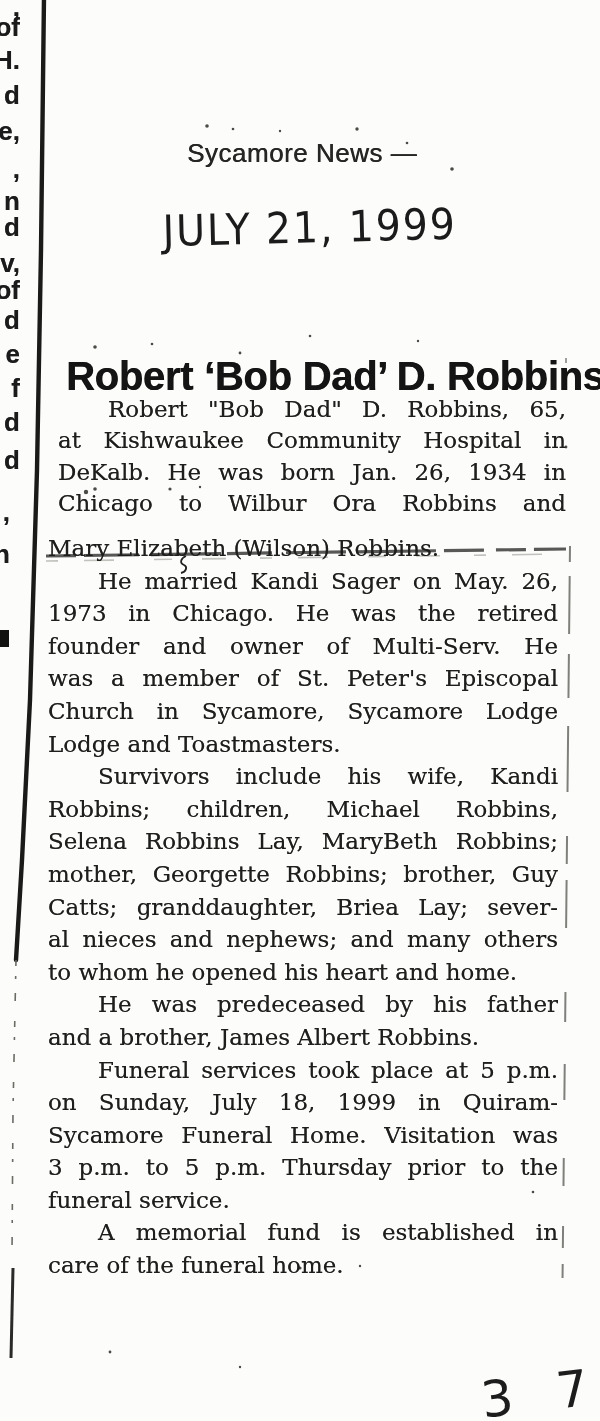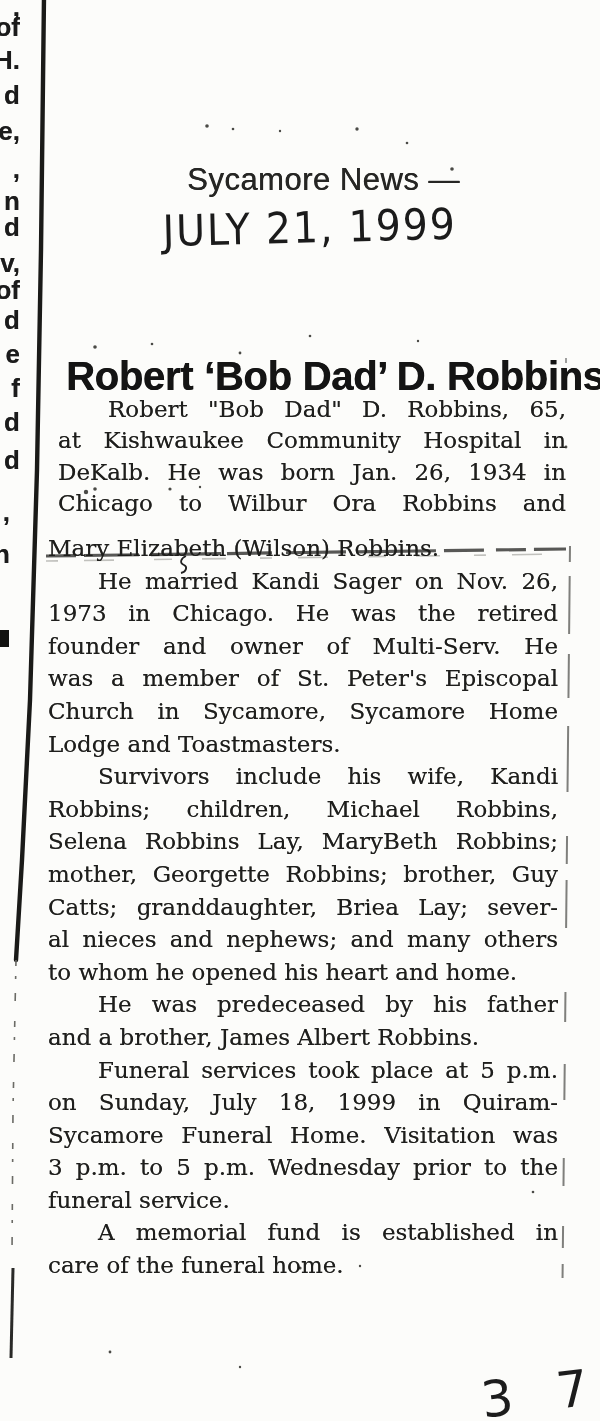--- a/index.html
+++ b/index.html
@@ -5,24 +5,23 @@
   html,body{margin:0;padding:0;background:#e8e8e4;}
   .page{
     position:relative;width:600px;height:1421px;overflow:hidden;
     background:#fcfcfa;color:#1d1d1b;
     font-family:"DejaVu Serif", serif;
   }
   
   .masthead{
     position:absolute;left:187px;top:138px;
     font-family:"Liberation Sans", sans-serif;
-    font-size:31px;letter-spacing:.5px;color:#262624;
+    font-size:26px;letter-spacing:.5px;color:#262624;
     text-shadow:.45px 0 0 #262624;
     white-space:nowrap;
-    margin-top:24px;
   }
   
   .hand-date{
     position:absolute;left:162px;top:206px;
     font-family:"DejaVu Sans", sans-serif;
     font-size:43px;color:#1b1b1b;letter-spacing:2px;
     transform:rotate(-1.4deg) scaleX(.92);transform-origin:left top;
     white-space:nowrap;
   }
   
@@ -137,39 +136,39 @@
 
   <div class="block block-a" id="article-intro">
       <div class="bline just ind">Robert "Bob Dad" D. Robbins, 65,</div>
       <div class="bline just">at Kishwaukee Community Hospital in</div>
       <div class="bline just">DeKalb. He was born Jan. 26, 1934 in</div>
       <div class="bline just">Chicago to Wilbur Ora Robbins and</div>
     </div>
 
   <div class="block block-b" id="article-body">
       <div class="bline">Mary Elizabeth (Wilson) Robbins.</div>
-      <div class="bline just ind">He married Kandi Sager on Nov. 26,</div>
+      <div class="bline just ind">He married Kandi Sager on May. 26,</div>
       <div class="bline just">1973 in Chicago. He was the retired</div>
       <div class="bline just">founder and owner of Multi-Serv. He</div>
       <div class="bline just">was a member of St. Peter's Episcopal</div>
-      <div class="bline just">Church in Sycamore, Sycamore Home</div>
+      <div class="bline just">Church in Sycamore, Sycamore Lodge</div>
       <div class="bline">Lodge and Toastmasters.</div>
       <div class="bline just ind">Survivors include his wife, Kandi</div>
       <div class="bline just">Robbins; children, Michael Robbins,</div>
       <div class="bline just">Selena Robbins Lay, MaryBeth Robbins;</div>
       <div class="bline just">mother, Georgette Robbins; brother, Guy</div>
       <div class="bline just">Catts; granddaughter, Briea Lay; sever-</div>
       <div class="bline just">al nieces and nephews; and many others</div>
       <div class="bline">to whom he opened his heart and home.</div>
       <div class="bline just ind">He was predeceased by his father</div>
       <div class="bline">and a brother, James Albert Robbins.</div>
       <div class="bline just ind">Funeral services took place at 5 p.m.</div>
       <div class="bline just">on Sunday, July 18, 1999 in Quiram-</div>
       <div class="bline just">Sycamore Funeral Home. Visitation was</div>
-      <div class="bline just">3 p.m. to 5 p.m. Wednesday prior to the</div>
+      <div class="bline just">3 p.m. to 5 p.m. Thursday prior to the</div>
       <div class="bline">funeral service.</div>
       <div class="bline just ind">A memorial fund is established in</div>
       <div class="bline">care of the funeral home.</div>
     </div>
 
   <div class="page-num">3 7</div>
 
 </div>
 
 </body></html>

